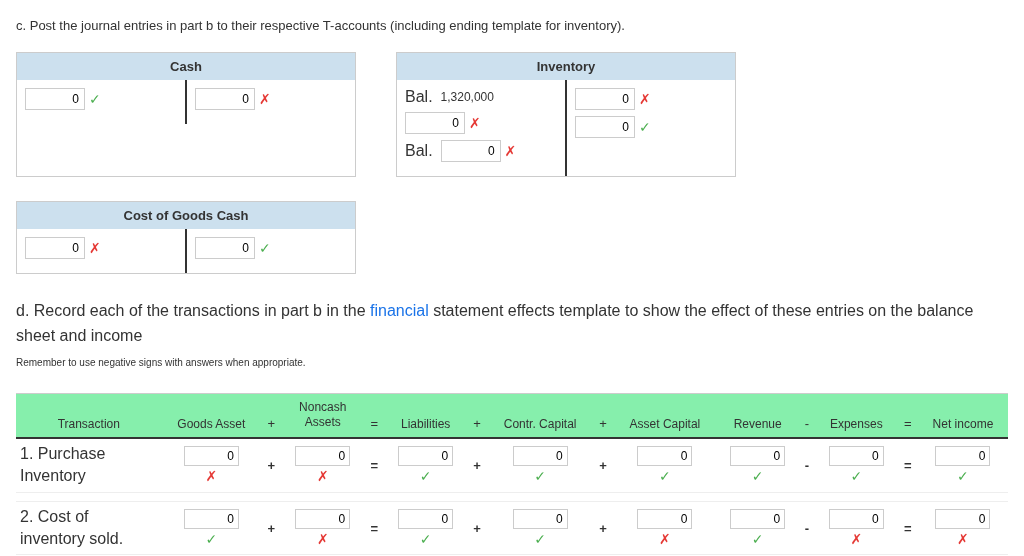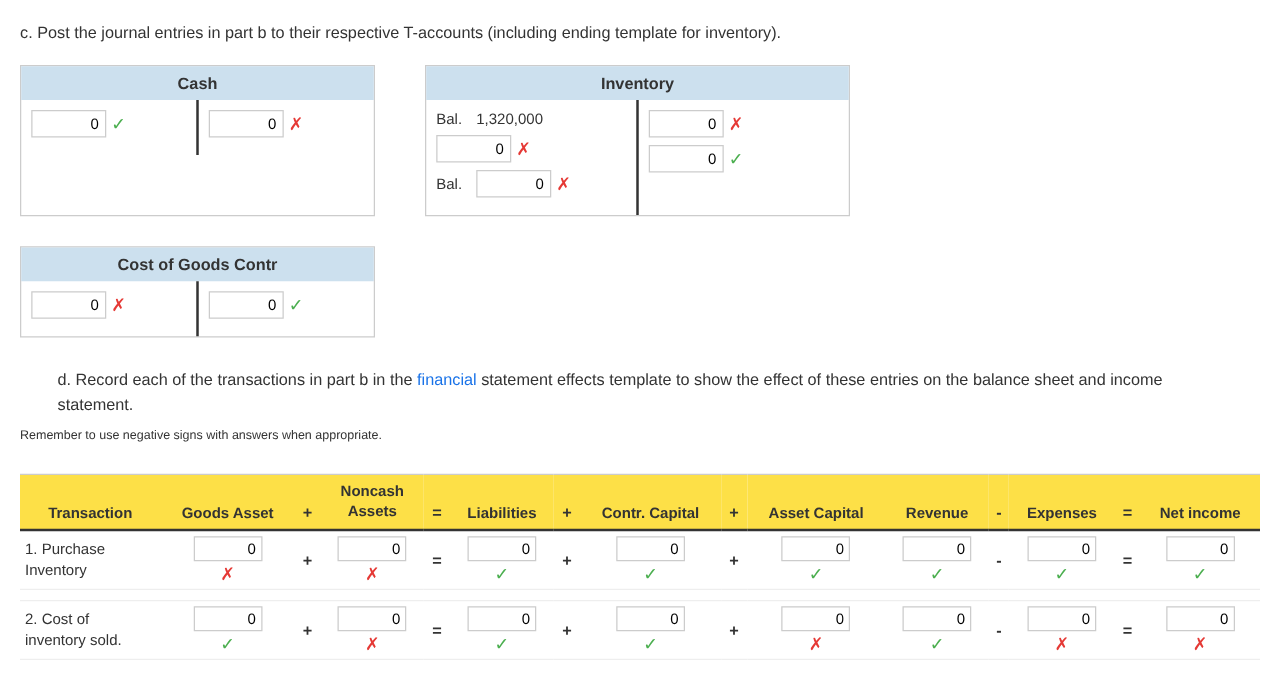--- a/index.html
+++ b/index.html
@@ -17,21 +17,21 @@
     }
 
     
     .t-accounts-row {
       display: flex;
       gap: 40px;
       margin-bottom: 24px;
     }
     .t-account {
       border: 1px solid #ccc;
-      width: 284px;
+      width: 340px;
     }
     .t-account-header {
       background: #cce0ee;
       text-align: center;
       padding: 6px;
       font-weight: bold;
       font-size: 13px;
     }
     .t-account-body {
       display: flex;
@@ -50,56 +50,55 @@
       gap: 4px;
     }
     .t-account-row input[type=text] {
       width: 60px;
       border: 1px solid #ccc;
       padding: 3px 5px;
       font-size: 12px;
       text-align: right;
     }
     .bal-label {
-      font-size: 12px;
+      font-size: 16px;
       margin-right: 4px;
       min-width: 24px;
     }
     .check-icon { color: #4caf50; font-size: 14px; cursor: pointer; }
     .x-icon { color: #e53935; font-size: 14px; cursor: pointer; }
     .bal-value {
       font-size: 12px;
       margin-right: 16px;
     }
 
     
     .section-title {
       margin-bottom: 8px;
-      font-size: 13px;
+      font-size: 16px;
       line-height: 1.6;
-      margin-left: 30px;
     }
     .section-title a { color: #1a73e8; text-decoration: none; }
     .reminder {
       margin-bottom: 25px;
       font-size: 10px;
     }
     .effects-table {
       width: 100%;
       border-collapse: collapse;
       font-size: 12px;
     }
     .effects-table th {
       border-bottom: 2px solid #333;
       border-top: 1px solid #ccc;
       padding: 6px 4px;
       text-align: center;
-      font-weight: bold;
+      font-weight: normal;
       vertical-align: bottom;
-      background: #fde047;
+      background: #86efac;
     }
     .effects-table th.left-align { text-align: center; }
     .effects-table td {
       padding: 4px 4px;
       text-align: center;
       vertical-align: middle;
       border-bottom: 1px solid #eee;
     }
     .effects-table td.left-align { text-align: left; }
     .effects-table input[type=text] {
@@ -108,21 +107,21 @@
       padding: 2px 4px;
       text-align: right;
       font-size: 12px;
     }
     .operator {
       font-weight: bold;
       font-size: 13px;
       text-align: center;
     }
     .transaction-label {
-      font-size: 12px;
+      font-size: 16px;
       line-height: 1.4;
     }
     .row-icons {
       display: flex;
       justify-content: center;
       gap: 4px;
       margin-top: 2px;
     }
     .noncash-header { line-height: 1.3; }
   </style>
@@ -184,41 +183,40 @@
           <span class="check-icon">✓</span>
         </div>
       </div>
     </div>
   </div>
 
 </div>
 
 <div style="margin-bottom:24px;">
   <div class="t-account">
-    <div class="t-account-header">Cost of Goods Contr</div>
+    <div class="t-account-header">Cost of Goods Cash</div>
     <div class="t-account-body">
       <div class="t-account-col">
         <div class="t-account-row">
           <input type="text" value="0" style="">
           <span class="x-icon">✗</span>
         </div>
       </div>
       <div class="t-account-col">
         <div class="t-account-row">
           <input type="text" value="0" style="">
           <span class="check-icon">✓</span>
         </div>
       </div>
     </div>
   </div>
 </div>
 
 <div class="section-title">
   <p>d. Record each of the transactions in part b in the <a>financial</a> statement effects template to show the effect of these entries on the balance sheet and income</p>
-  <p>statement.</p>
 </div>
 <p class="reminder">Remember to use negative signs with answers when appropriate.</p>
 
 <table class="effects-table">
   <thead>
     <tr>
       <th class="left-align">Transaction</th>
       <th>Goods Asset</th>
       <th class="operator">+</th>
       <th class="noncash-header">Noncash<br>Assets</th>

